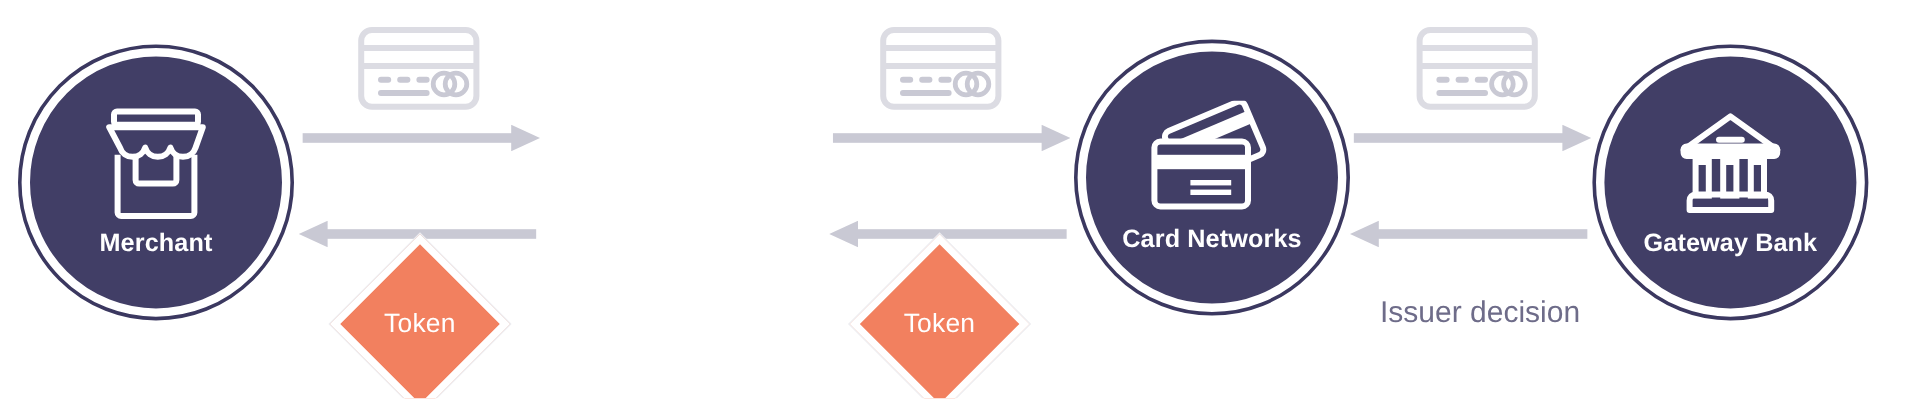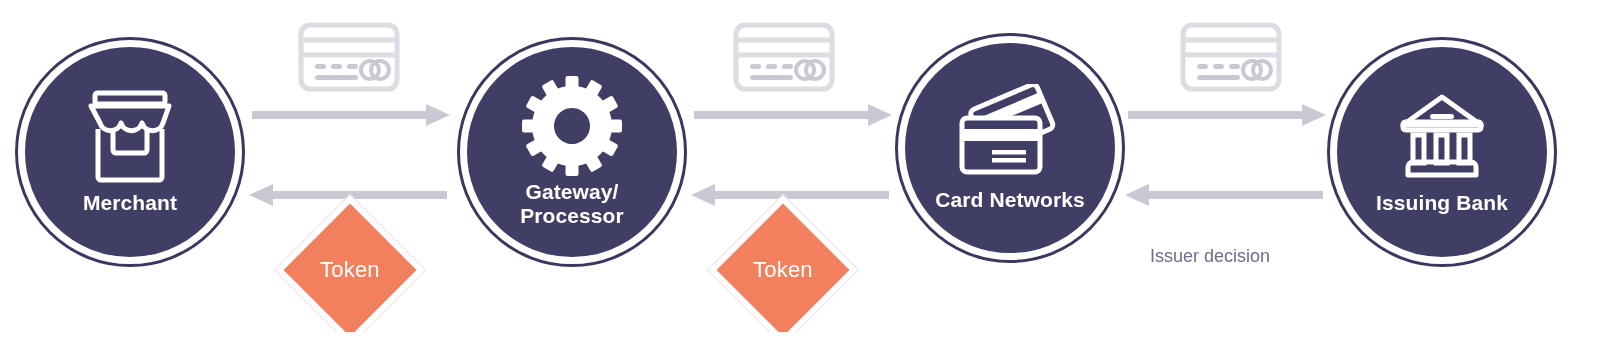--- a/index.html
+++ b/index.html
@@ -76,66 +76,41 @@
     color: #ffffff;
     font-size: 22px;
     letter-spacing: 0.2px;
     white-space: nowrap;
   }
 
   
   .annotation {
     position: absolute;
     color: #6e6c89;
-    font-size: 18px;
+    font-size: 25px;
     white-space: nowrap;
   }
 </style>
 </head>
 <body>
 
 <div id="canvas">
 
   <div class="node" style="left:18px; top:40px; width:224px; height:224px;">
     <span class="node-icon" style="margin-bottom:6px;">
       <svg width="106" height="96" viewBox="0 0 106 96" fill="none">
         <rect x="18" y="4" width="70" height="11" rx="2.5" stroke="#fff" stroke-width="5"></rect>
         <path d="M14 17 H92 L86 34 a11 11 0 0 1 -21 0 a11 11 0 0 1 -21 0 a11 11 0 0 1 -21 0 Z" stroke="#fff" stroke-width="5" stroke-linejoin="round" fill="none"></path>
         <path d="M21 40 V88 a3 3 0 0 0 3 3 H82 a3 3 0 0 0 3 -3 V40" stroke="#fff" stroke-width="5" stroke-linejoin="round" fill="none"></path>
         <path d="M36 40 V61 a3 3 0 0 0 3 3 H67 a3 3 0 0 0 3 -3 V40" stroke="#fff" stroke-width="5" stroke-linejoin="round" fill="none"></path>
       </svg>
     </span>
     <span class="node-label">Merchant</span>
   </div>
 
-  <div class="node" style="left:460px; top:40px; width:224px; height:224px;">
-    <span class="node-icon" style="margin-bottom:4px;">
-      <svg width="100" height="100" viewBox="0 0 100 100">
-        <g fill="#fff">
-          <g id="gear-teeth">
-            <rect x="43.5" y="0" width="13" height="18" rx="2"></rect>
-          </g>
-          <use href="#gear-teeth" transform="rotate(30 50 50)"></use>
-          <use href="#gear-teeth" transform="rotate(60 50 50)"></use>
-          <use href="#gear-teeth" transform="rotate(90 50 50)"></use>
-          <use href="#gear-teeth" transform="rotate(120 50 50)"></use>
-          <use href="#gear-teeth" transform="rotate(150 50 50)"></use>
-          <use href="#gear-teeth" transform="rotate(180 50 50)"></use>
-          <use href="#gear-teeth" transform="rotate(210 50 50)"></use>
-          <use href="#gear-teeth" transform="rotate(240 50 50)"></use>
-          <use href="#gear-teeth" transform="rotate(270 50 50)"></use>
-          <use href="#gear-teeth" transform="rotate(300 50 50)"></use>
-          <use href="#gear-teeth" transform="rotate(330 50 50)"></use>
-        </g>
-        <path d="M50 10 a40 40 0 1 0 0.01 0 Z M50 32 a18 18 0 1 1 -0.01 0 Z" fill="#fff" fill-rule="evenodd"></path>
-      </svg>
-    </span>
-    <span class="node-label">Gateway/
-Processor</span>
-  </div>
 
   <div class="node" style="left:898px; top:36px; width:224px; height:224px;">
     <span class="node-icon" style="margin-bottom:4px;">
       <svg width="112" height="100" viewBox="0 0 112 100" fill="none">
         <g transform="rotate(-23 58 46)">
           <rect x="26" y="12" width="72" height="48" rx="5" stroke="#fff" stroke-width="5" fill="#413e66"></rect>
           <rect x="26" y="22" width="72" height="11" fill="#fff"></rect>
         </g>
         <rect x="8" y="34" width="78" height="54" rx="5" stroke="#fff" stroke-width="5" fill="#413e66"></rect>
         <rect x="8" y="45" width="78" height="12" fill="#fff"></rect>
@@ -151,21 +126,21 @@
       <svg width="106" height="96" viewBox="0 0 106 96" fill="none">
         <path d="M14 36 L53 8 L92 36 Z" stroke="#fff" stroke-width="5" stroke-linejoin="round"></path>
         <rect x="14" y="33" width="78" height="8" rx="2.5" stroke="#fff" stroke-width="5"></rect>
         <rect x="41" y="25" width="24" height="5" rx="2.5" fill="#fff"></rect>
         <rect x="24" y="46" width="11" height="28" stroke="#fff" stroke-width="5"></rect>
         <rect x="47" y="46" width="11" height="28" stroke="#fff" stroke-width="5"></rect>
         <rect x="70" y="46" width="11" height="28" stroke="#fff" stroke-width="5"></rect>
         <path d="M19 78 a5 5 0 0 1 5 -5 H82 a5 5 0 0 1 5 5 V86 H19 Z" stroke="#fff" stroke-width="5" stroke-linejoin="round"></path>
       </svg>
     </span>
-    <span class="node-label">Issuing Bank</span>
+    <span class="node-label">Gateway Bank</span>
   </div>
 
   <span class="arrow" style="left:252px; top:104px;">
     <svg width="198" height="22" viewBox="0 0 198 22">
       <rect x="0" y="7" width="176" height="8" fill="#c9c9d4"></rect>
       <path d="M174 0 L198 11 L174 22 Z" fill="#c9c9d4"></path>
     </svg>
   </span>
 
   <span class="arrow" style="left:694px; top:104px;">

